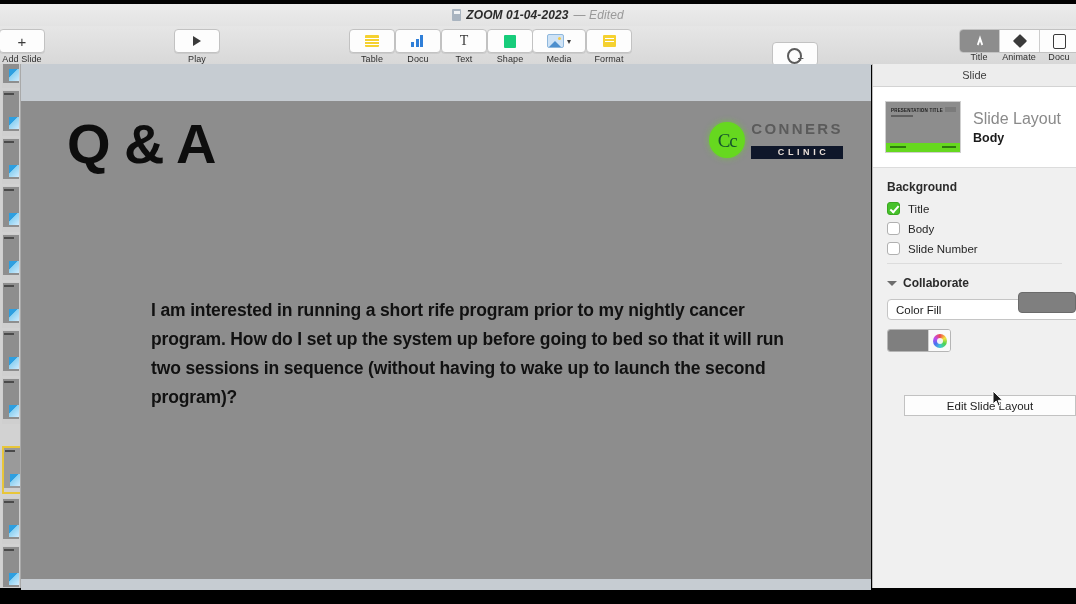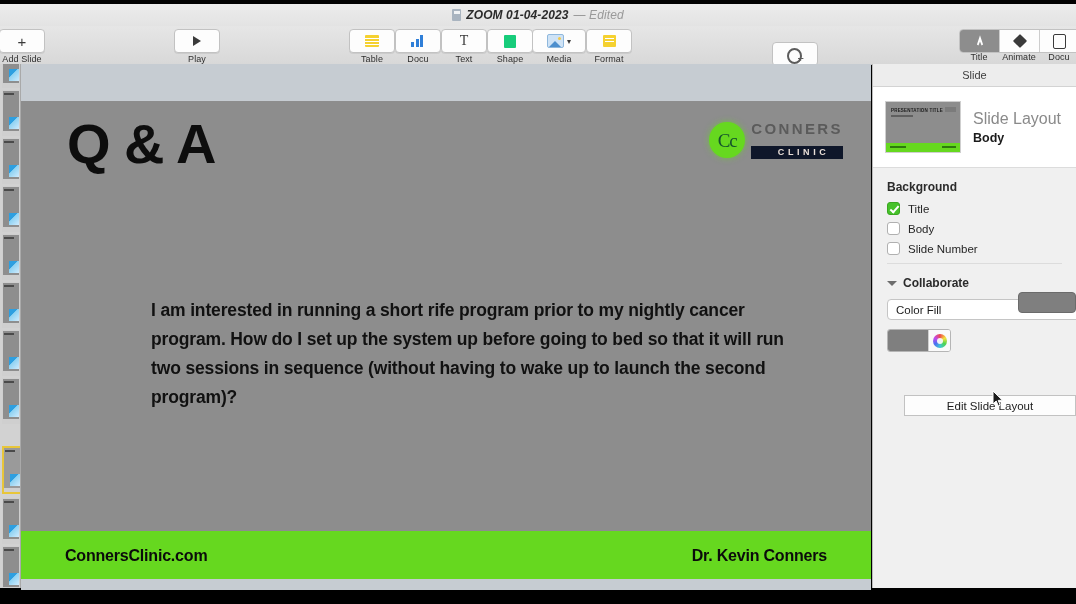--- a/index.html
+++ b/index.html
@@ -800,24 +800,20 @@
           <span>Cc</span>
         </div>
         <div class="logo-text">
           <div class="logo-conners">CONNERS</div>
           <div class="logo-clinic">CLINIC</div>
         </div>
       </div>
 
       <div class="slide-body">I am interested in running a short rife program prior to my nightly cancer program. How do I set up the system up before going to bed so that it will run two sessions in sequence (without having to wake up to launch the second program)?</div>
 
-      <div class="footer-bar">
-        <div>ConnersClinic.com</div>
-        <div>Dr. Kevin Conners</div>
-      </div>
     </div>
   </div>
   <div class="canvas-shadow"></div>
 
   <div class="inspector">
 
     <div class="insp-head">
       <span>Slide</span>
     </div>
 

